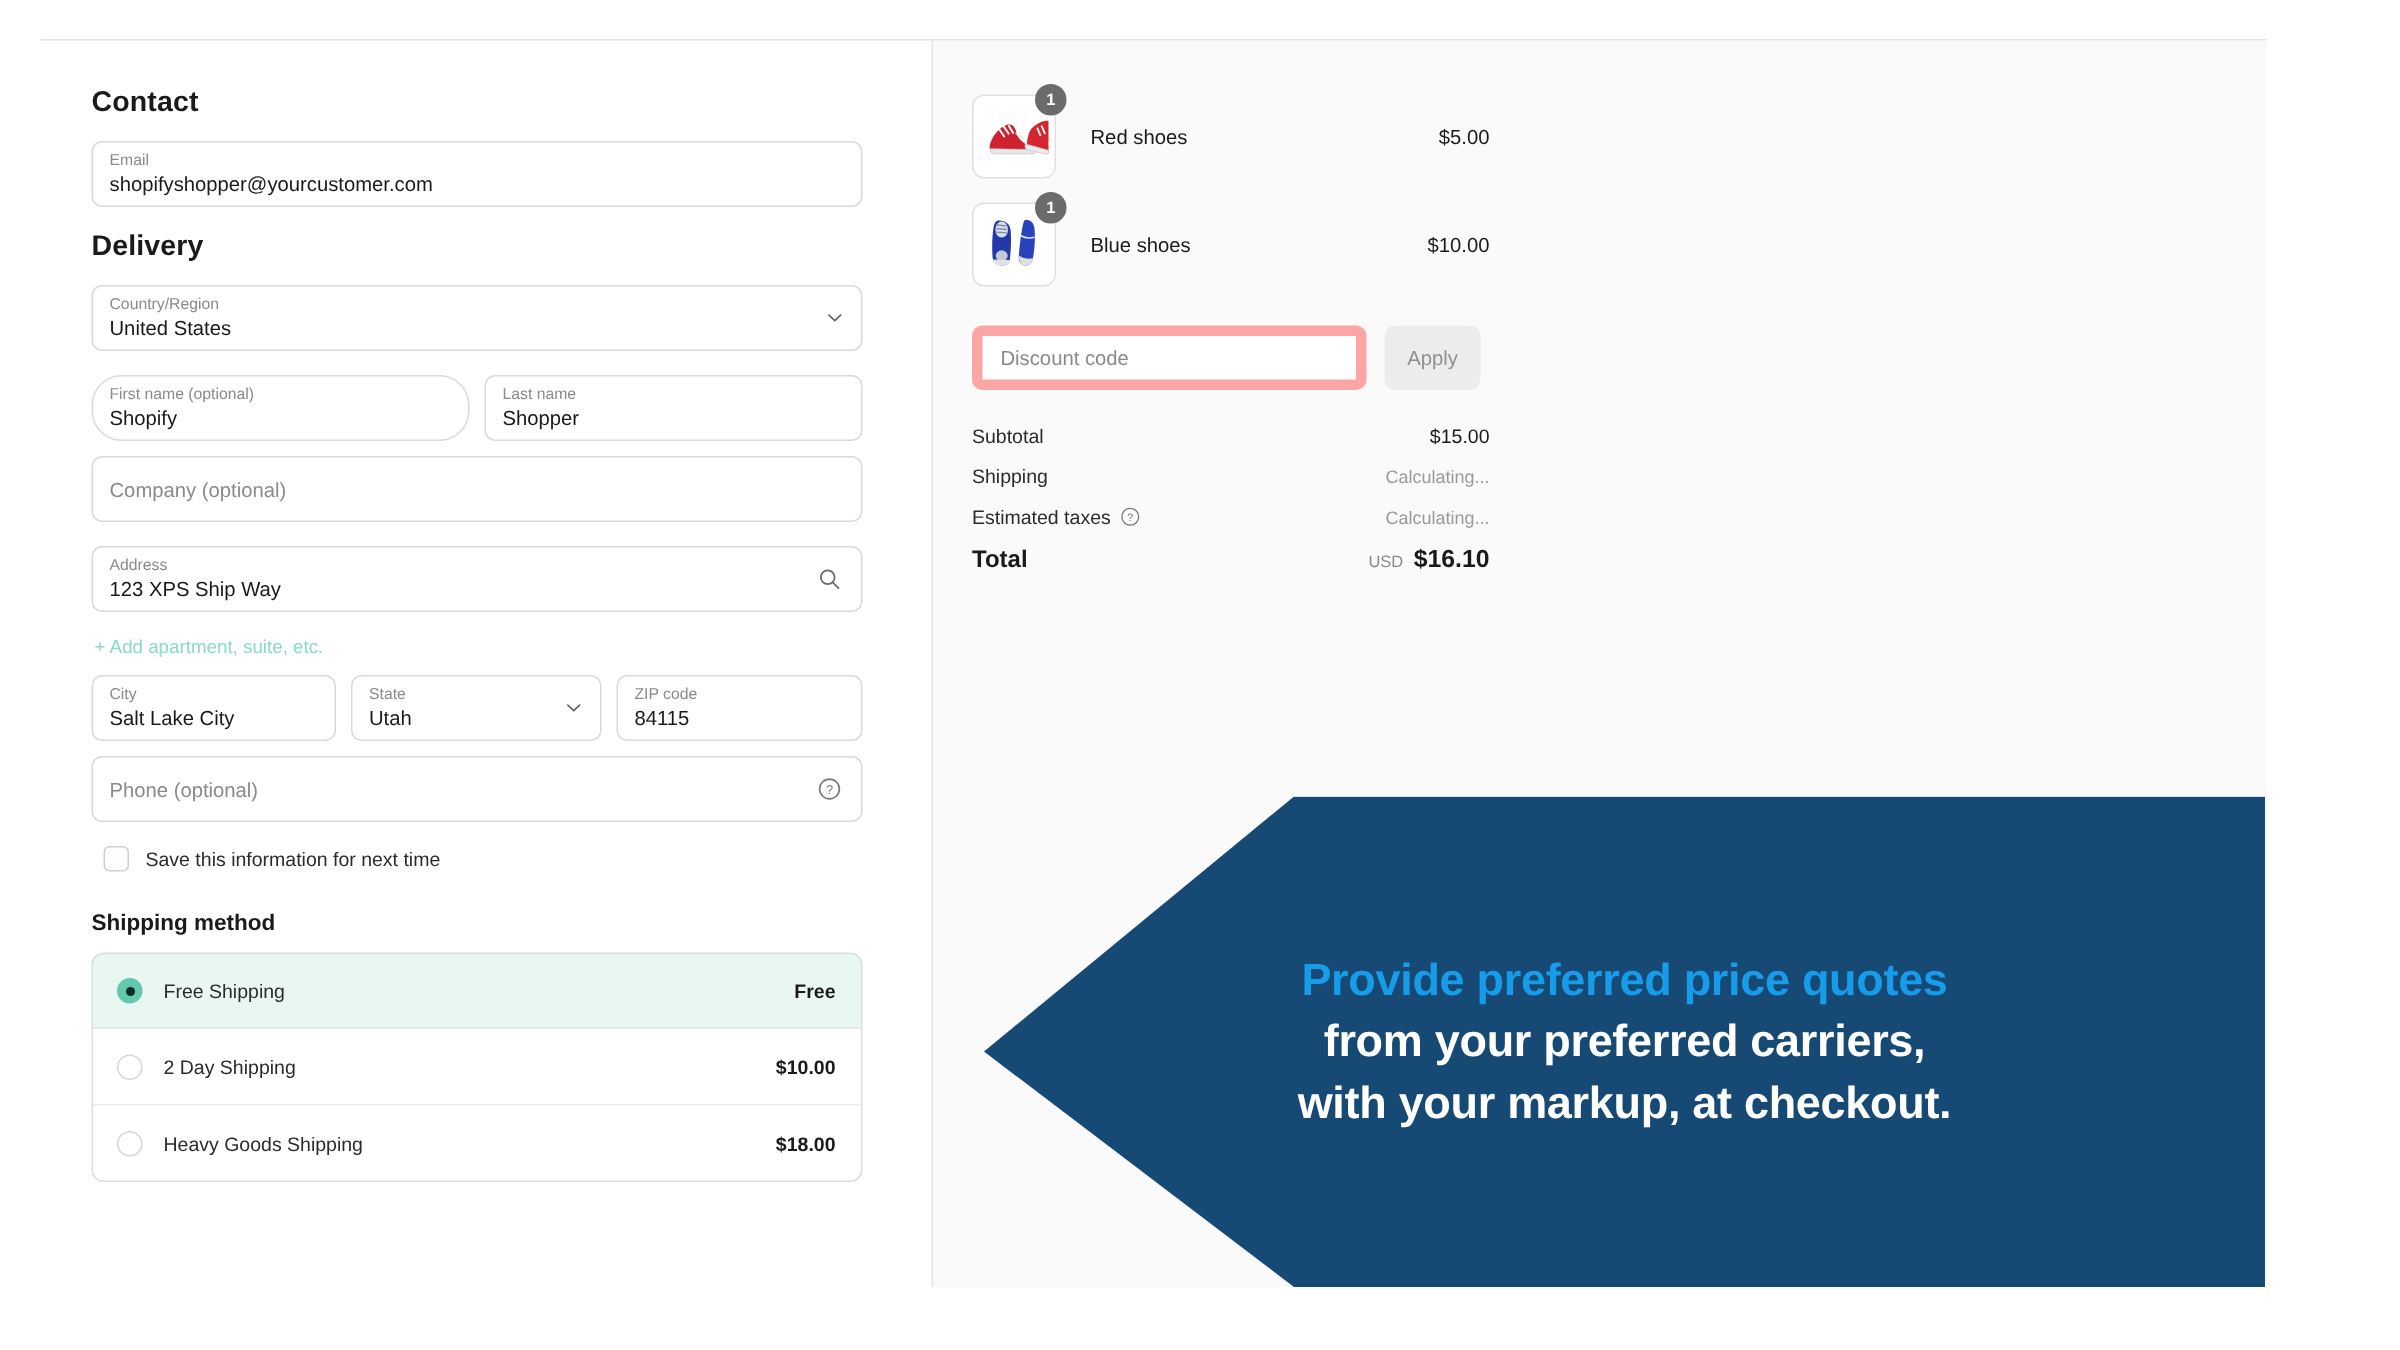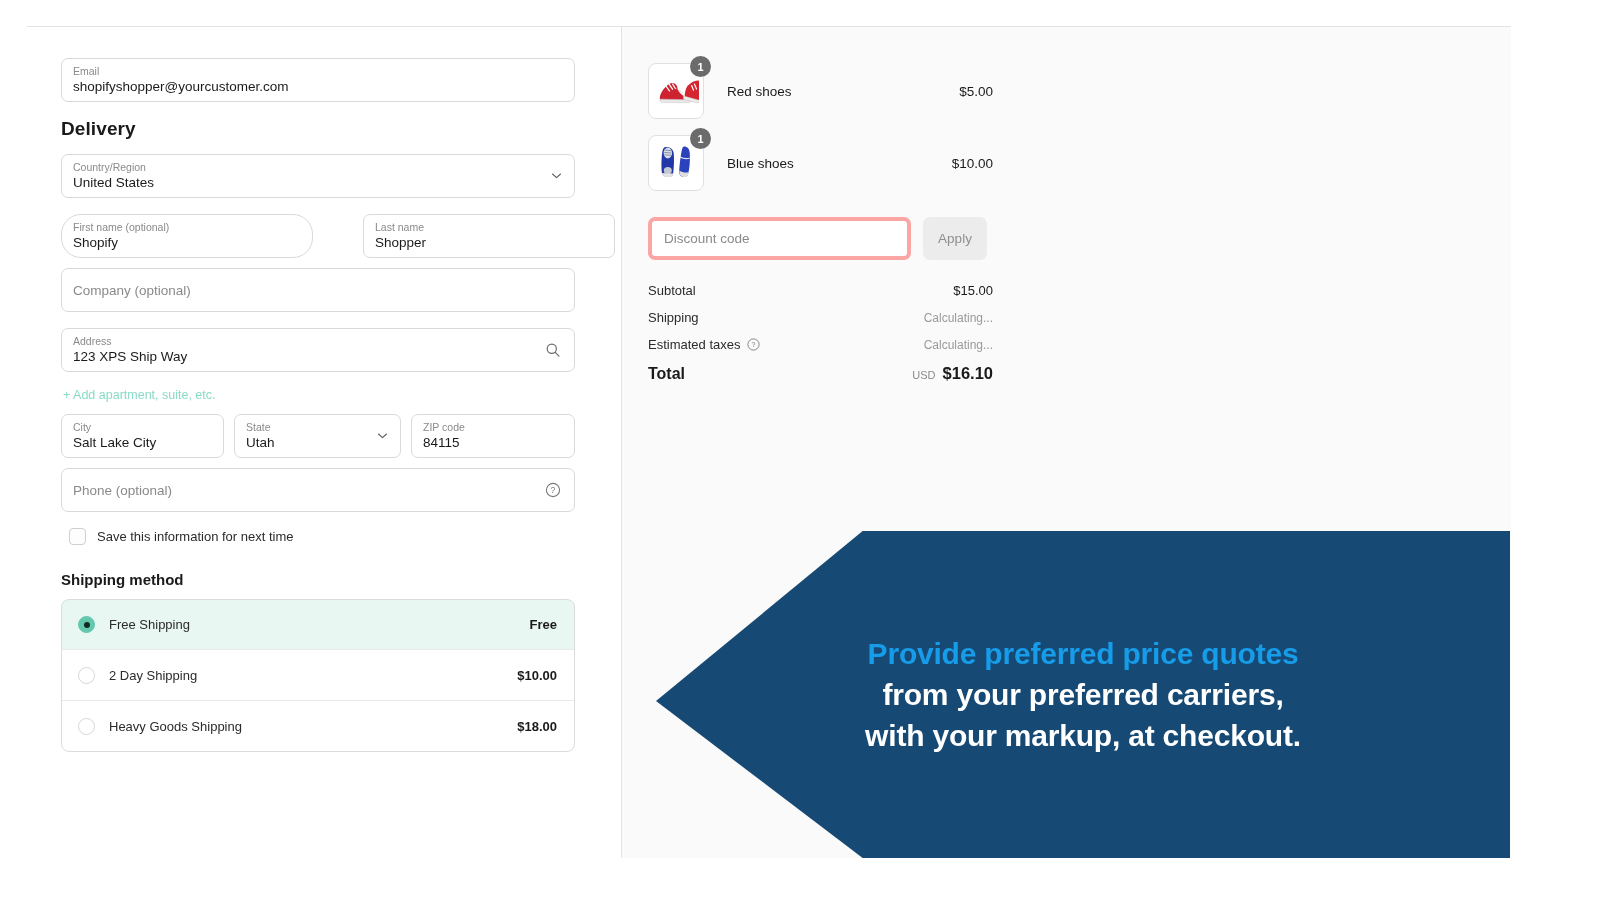--- a/index.html
+++ b/index.html
@@ -79,21 +79,21 @@
     display: block; font-size: 12.5px; color: #89dac6;
     margin: 6px 0 12px 2px; cursor: pointer;
   }
 
   
   .row-csz .f-city { flex: 0 0 163px; }
   .row-csz .f-state { flex: 0 0 167px; }
   .row-csz .f-zip { flex: 0 0 164px; }
 
   .row-names .f-first { flex: 0 0 252px; border-radius: 20px; }
-  .row-names .f-last { flex: 0 0 252px; margin-left: 40px; }
+  .row-names .f-last { flex: 0 0 252px; }
 
   
   .ship-box {
     border: 1px solid #dcdcdc; border-radius: 8px; overflow: hidden;
     background: #ffffff;
   }
   .ship-row {
     display: flex; align-items: center;
     height: 51px; padding: 0 17px 0 16px;
     border-top: 1px solid #eaeaea;
@@ -139,21 +139,21 @@
     background: #6b6b6b; color: #ffffff;
     font-size: 11px; font-weight: 700;
     display: flex; align-items: center; justify-content: center;
   }
   .item-name { font-size: 13.5px; color: #1a1a1a; margin-left: 23px; flex: 1; }
   .item-price { font-size: 13.5px; color: #1a1a1a; }
 
   .discount-row { display: flex; gap: 12px; margin-top: 18px; }
   .discount-input {
     flex: 0 0 263px; height: 43px;
-    border: 4px solid #fca5a5; border-radius: 7px; background: #ffffff;
+    border: 7px solid #fca5a5; border-radius: 7px; background: #ffffff;
     display: flex; align-items: center; padding: 0 12px;
     font-size: 13.5px; color: #8a8a8a;
   }
   .apply-btn {
     flex: 0 0 64px; height: 43px;
     background: #ececec; border: none; border-radius: 7px;
     color: #8f8f8f; font-size: 13.5px;
     font-family: "Liberation Sans", sans-serif;
     display: flex; align-items: center; justify-content: center;
   }
@@ -192,20 +192,21 @@
 <body>
 
 <div id="root">
 
   <div class="summary-bg"></div>
   <div class="top-rule"></div>
   <div class="vert-rule"></div>
 
   <div class="form-col">
 
+    <h2 class="section-title">Contact</h2>
 
     <div class="field">
       <span class="field-label">Email</span>
       <span class="field-value">shopifyshopper@yourcustomer.com</span>
     </div>
 
 
     <h2 class="section-title">Delivery</h2>
 
     <div class="field">

